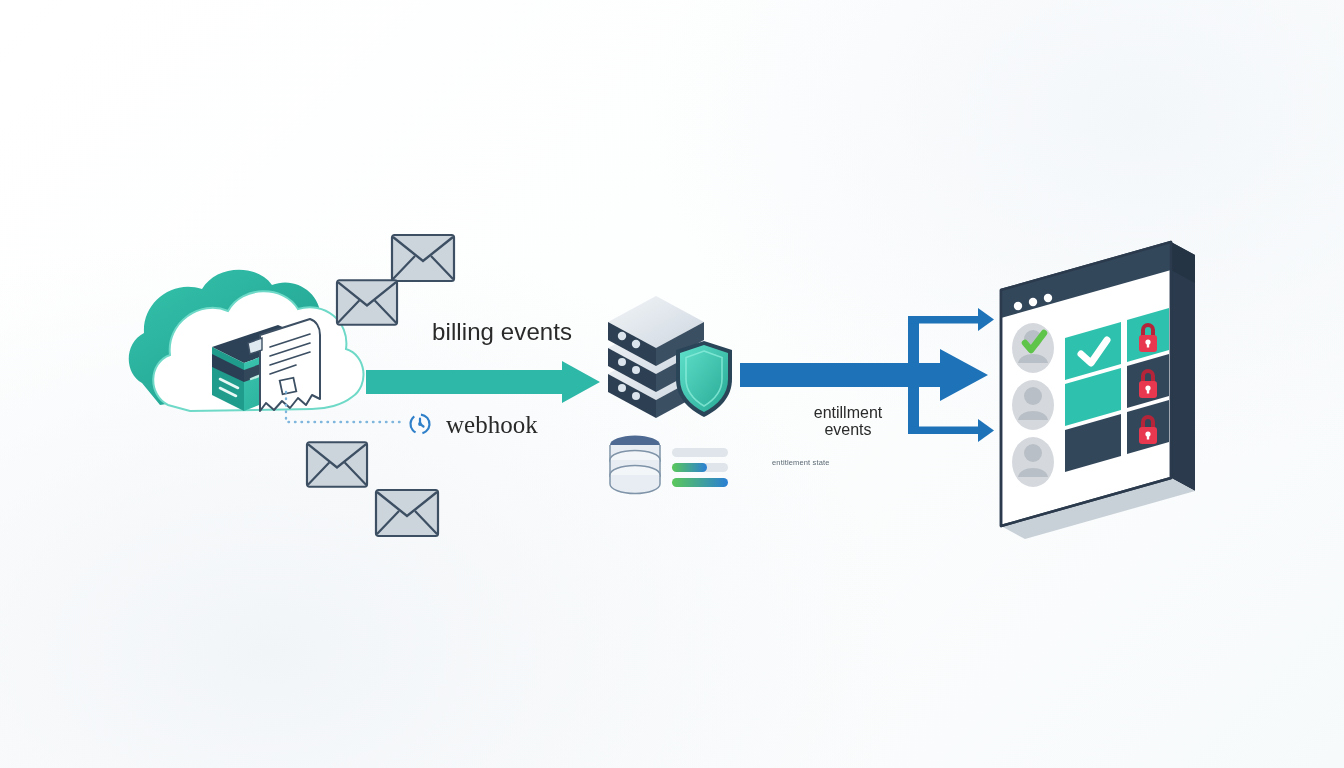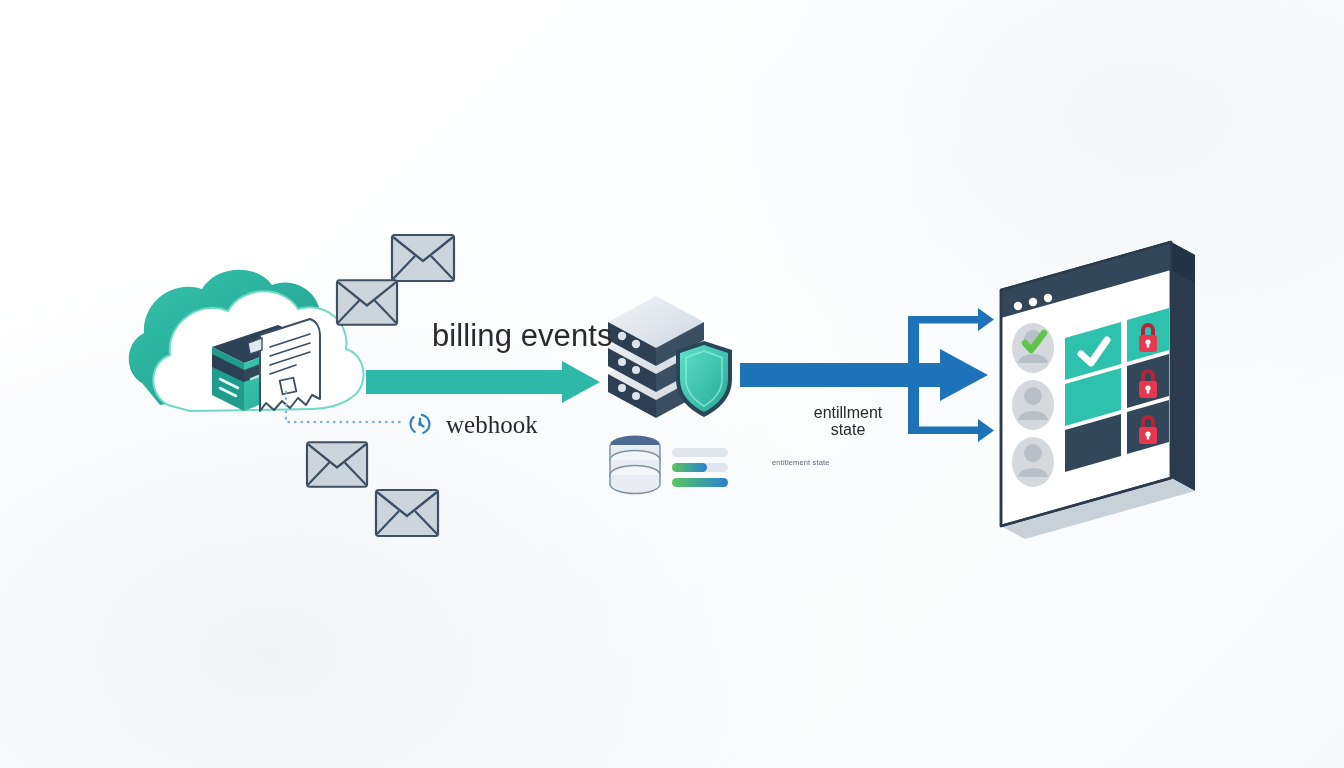--- a/index.html
+++ b/index.html
@@ -26,21 +26,21 @@
   svg { display: block; overflow: visible; }
 
   .label {
     position: absolute;
     color: #2a2a2a;
     font-family: "Liberation Sans", sans-serif;
     white-space: nowrap;
   }
   #billing-events-label {
     left: 432px; top: 318px;
-    font-size: 31px;
+    font-size: 24px;
     letter-spacing: .1px;
   }
   #webhook-label {
     left: 446px; top: 411px;
     font-size: 25px;
     font-family: Liberation Serif, serif;
   }
   #entillment-label {
     left: 798px; top: 405px;
     font-size: 16px;
@@ -344,16 +344,16 @@
       <path d="M16 60 L186 12 L186 248 L16 296 Z" fill="none" stroke="#2b3b4d" stroke-width="2.5" stroke-linejoin="round"></path>
     </svg>
   </div>
 
   <div class="label" id="billing-events-label">billing events</div>
 
   <div class="label" id="webhook-label">webhook</div>
 
   <div class="label" id="entillment-label">
     <span>entillment</span>
-    <span class="l2">state</span>
+    <span class="l2">events</span>
   </div>
 
 </div>
 
 </body></html>

